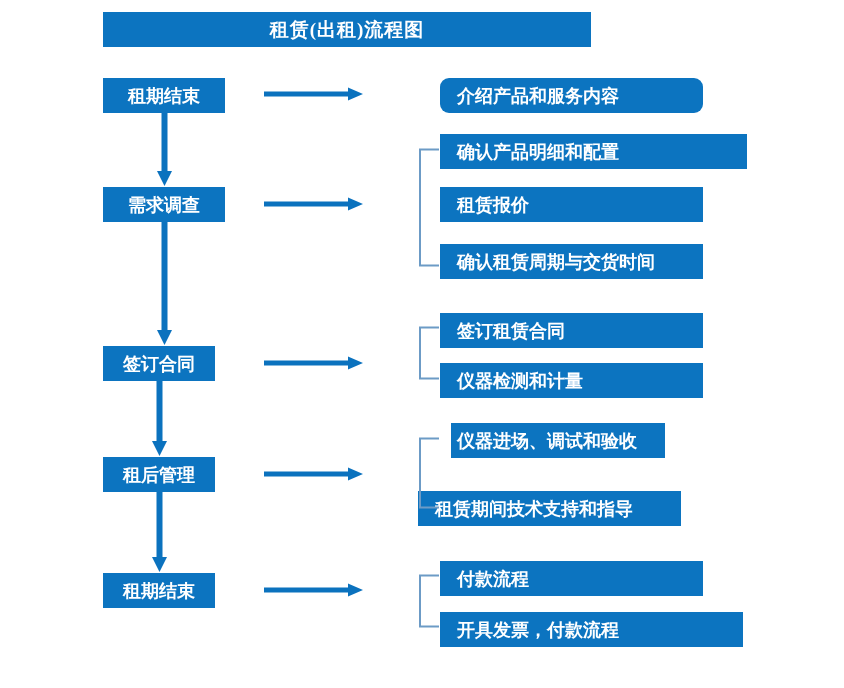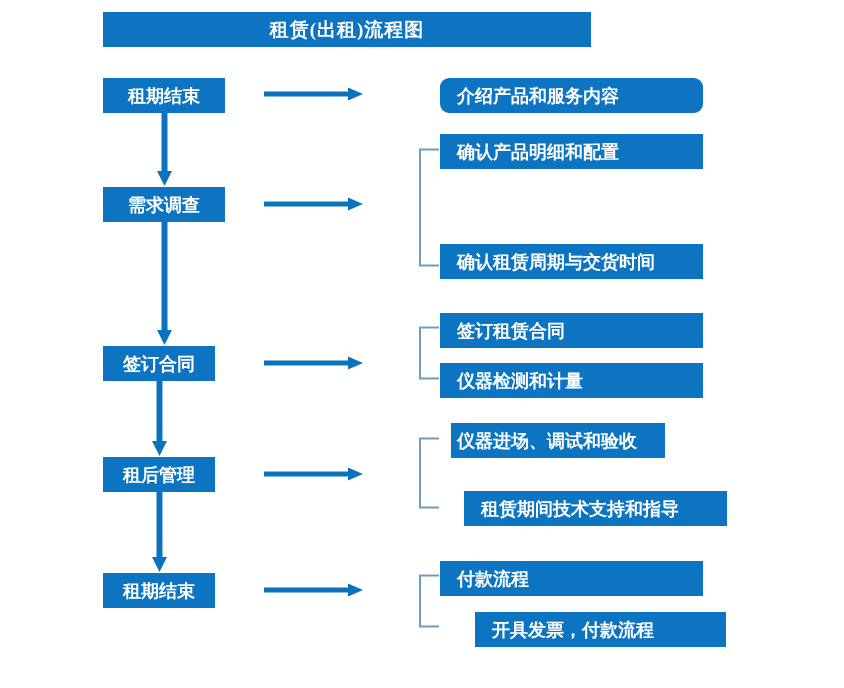--- a/index.html
+++ b/index.html
@@ -86,36 +86,37 @@
   <div class="box stage" style="left:103px; top:187px; width:122px; height:35px;">需求调查</div>
 
   <div class="box stage" style="left:103px; top:346px; width:112px; height:35px;">签订合同</div>
 
   <div class="box stage" style="left:103px; top:457px; width:112px; height:35px;">租后管理</div>
 
   <div class="box stage" style="left:103px; top:573px; width:112px; height:35px;">租期结束</div>
 
   <div class="box detail" style="left:440px; top:78px; width:263px; height:35px;border-radius:9px;">介绍产品和服务内容</div>
 
-  <div class="box detail" style="left:440px; top:134px; width:263px; height:35px;">确认产品明细和配置</div>
-
+  <div class="box detail" style="left:440px; top:134px; width:307px; height:35px;">确认产品明细和配置</div>
+
+  <div class="box detail" style="left:440px; top:187px; width:263px; height:35px;">租赁报价</div>
 
   <div class="box detail" style="left:440px; top:244px; width:263px; height:35px;">确认租赁周期与交货时间</div>
 
   <div class="box detail" style="left:440px; top:313px; width:263px; height:35px;">签订租赁合同</div>
 
   <div class="box detail" style="left:440px; top:363px; width:263px; height:35px;">仪器检测和计量</div>
 
   <div class="box detail" style="left:451px; top:423px; width:214px; height:35px;padding-left:6px;">仪器进场、调试和验收</div>
 
-  <div class="box detail" style="left:464px; top:491px; width:263px; height:35px;">租赁期间技术支持和指导</div>
+  <div class="box detail" style="left:418px; top:491px; width:263px; height:35px;">租赁期间技术支持和指导</div>
 
   <div class="box detail" style="left:440px; top:561px; width:263px; height:35px;">付款流程</div>
 
-  <div class="box detail" style="left:440px; top:612px; width:251px; height:35px;margin-left:35px;">开具发票，付款流程</div>
+  <div class="box detail" style="left:440px; top:612px; width:303px; height:35px;">开具发票，付款流程</div>
 
   <div class="arrow-h" style="left:264px; top:86px;">
     <svg width="100" height="16" viewBox="0 0 100 16">
       <rect x="0" y="5.5" width="86" height="5" fill="#0B72BE"></rect>
       <polygon points="84,1.5 99,8 84,14.5" fill="#0B72BE"></polygon>
     </svg>
   </div>
 
   <div class="arrow-h" style="left:264px; top:196px;">
     <svg width="100" height="16" viewBox="0 0 100 16">

